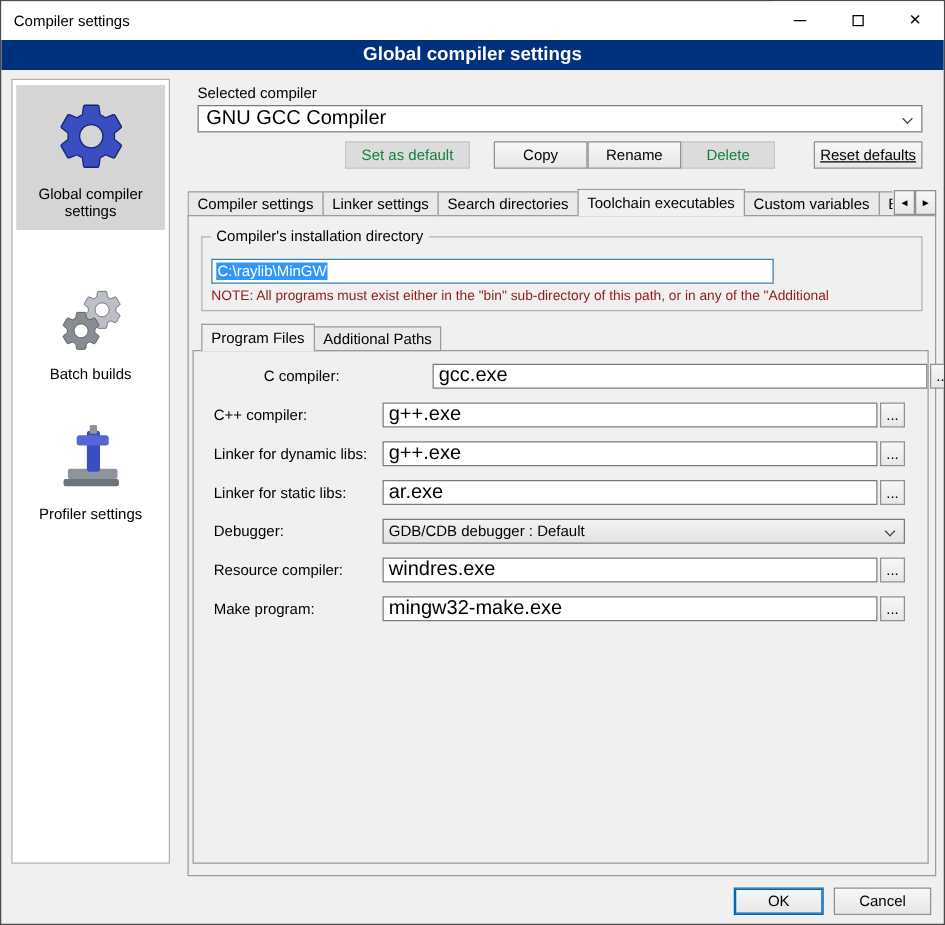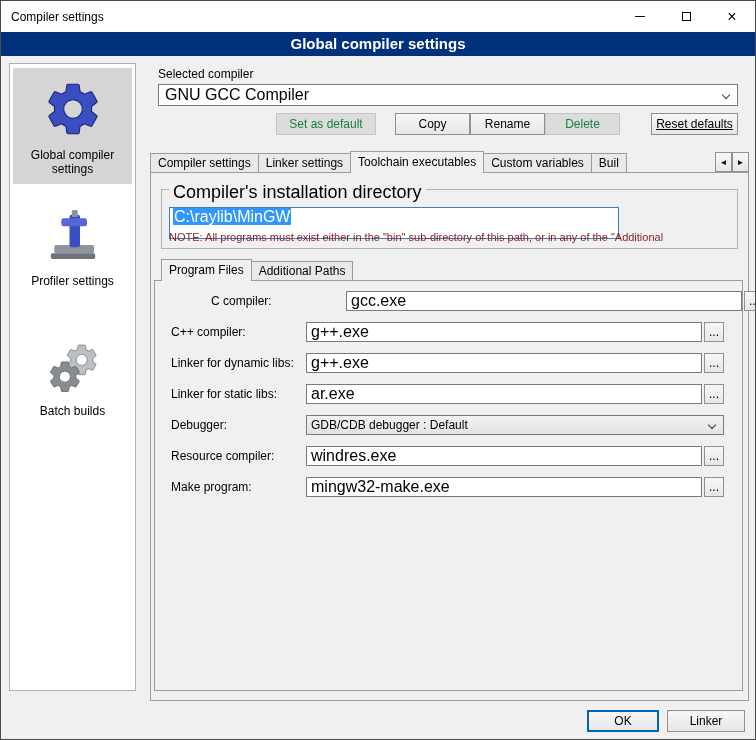--- a/index.html
+++ b/index.html
@@ -60,24 +60,24 @@
                display:flex; align-items:center; justify-content:center;
                background:linear-gradient(#f7f7f7,#e7e7e7); border:1px solid #909090; }
 
   .main-panel { position:absolute; left:149px; top:171px; width:599px; height:529px;
                 border:1px solid #9b9b9b; background:#f0f0f0; z-index:1; }
 
   
   .groupbox { position:absolute; left:160px; top:188px; width:577px; height:60px;
               border:1px solid #b2b2b2; z-index:2; }
   .group-legend { position:absolute; left:168px; top:181px; background:#f0f0f0;
-                  padding:0 4px; font-size:18px; z-index:3; }
-
-  .textfield { position:absolute; background:#fff; border:1px solid #7a7a7a; height:32px;
-               line-height:18px; font-size:16px; padding:0 3px; overflow:hidden; white-space:nowrap; z-index:3; }
+                  padding:0 4px; font-size:12px; z-index:3; }
+
+  .textfield { position:absolute; background:#fff; border:1px solid #7a7a7a; height:20px;
+               line-height:18px; font-size:12px; padding:0 3px; overflow:hidden; white-space:nowrap; z-index:3; }
   .textfield.focused { border:1px solid var(--input-focus-border,#3c7fb1); }
   .sel-text { background:var(--selection-bg,#3297fd); color:#fff; padding:0 1px; }
 
   .note { position:absolute; left:168px; top:230px; width:566px; font-size:11px;
           color:var(--note-text,#8b1d1d); white-space:nowrap; overflow:hidden; z-index:3; }
 
   
   .subtabstrip { position:absolute; left:160px; top:258px; height:22px; display:flex;
                  align-items:flex-end; z-index:4; }
   .inner-panel { position:absolute; left:153px; top:279px; width:589px; height:411px;
@@ -125,60 +125,61 @@
 
   <div class="sidebar">
     <div class="side-item selected">
       <div class="side-icon">
         <svg viewBox="0 0 24 24" width="62" height="62">
             <use href="#gearp" fill="#3a4ec2" stroke="#17256f" stroke-width="0.4"></use>
           </svg>
       </div>
       <div class="side-label">Global compiler settings</div>
     </div>
+    <div class="side-item last">
+      <div class="side-icon small">
+        <svg viewBox="0 0 40 40" width="56" height="56">
+          <use href="#gearp" transform="translate(13,1) scale(1.1)" fill="#bcc0c6" stroke="#70747a" stroke-width="0.5"></use>
+          <use href="#gearp" transform="translate(1,13) scale(1.1)" fill="#888d94" stroke="#585c62" stroke-width="0.5"></use>
+        </svg>
+      </div>
+      <div class="side-label">Batch builds</div>
+    </div>
     <div class="side-item">
       <div class="side-icon small">
         <svg viewBox="0 0 48 48" width="56" height="56">
           <rect x="8" y="30" width="34" height="7" rx="1.5" fill="#8e949c"></rect>
           <rect x="5" y="37" width="38" height="5" rx="1.5" fill="#6e747c"></rect>
           <rect x="21" y="4" width="9" height="28" rx="2" fill="#3a4ec2"></rect>
           <rect x="14" y="7" width="22" height="7" rx="2" fill="#5566d6"></rect>
           <rect x="23" y="0" width="5" height="6" rx="1" fill="#8e949c"></rect>
         </svg>
       </div>
       <div class="side-label">Profiler settings</div>
     </div>
-    <div class="side-item last">
-      <div class="side-icon small">
-        <svg viewBox="0 0 40 40" width="56" height="56">
-          <use href="#gearp" transform="translate(13,1) scale(1.1)" fill="#bcc0c6" stroke="#70747a" stroke-width="0.5"></use>
-          <use href="#gearp" transform="translate(1,13) scale(1.1)" fill="#888d94" stroke="#585c62" stroke-width="0.5"></use>
-        </svg>
-      </div>
-      <div class="side-label">Batch builds</div>
-    </div>
   </div>
 
   <span class="label-plain" style="left:157px; top:66px;">Selected compiler</span>
   <div class="combo" style="left:157px; top:83px; width:580px;">
     <span>GNU GCC Compiler</span>
     <span class="chev"></span>
   </div>
 
   <button class="btn disabled" style="left:275px; top:112px; width:100px;">Set as default</button>
   <button class="btn" style="left:394px; top:112px; width:75px;">Copy</button>
   <button class="btn" style="left:469px; top:112px; width:75px;">Rename</button>
   <button class="btn disabled" style="left:544px; top:112px; width:75px;">Delete</button>
   <button class="btn" style="left:650px; top:112px; width:87px;text-decoration:underline;">Reset defaults</button>
 
   <div class="main-panel"></div>
 
   <div class="tabstrip">
     <div class="tab"><span>Compiler settings</span></div>
     <div class="tab"><span>Linker settings</span></div>
+    <div class="tab"><span>Search directories</span></div>
     <div class="tab active"><span>Toolchain executables</span></div>
     <div class="tab"><span>Custom variables</span></div>
     <div class="tab"><span>Buil</span></div>
   </div>
   <button class="tabscroll" style="left:714px;">
       <span>◄</span>
     </button>
   <button class="tabscroll" style="left:731px;">
       <span>►</span>
     </button>
@@ -232,15 +233,15 @@
     <div class="fvalue">windres.exe</div>
     <button class="btn small fbrowse">...</button>
   </div>
   <div class="frow" style="top:476px;">
     <span class="flabel">Make program:</span>
     <div class="fvalue">mingw32-make.exe</div>
     <button class="btn small fbrowse">...</button>
   </div>
 
   <button class="btn default" style="left:586px; top:709px; width:72px;">OK</button>
-  <button class="btn" style="left:666px; top:709px; width:78px;">Linker</button>
+  <button class="btn" style="left:666px; top:709px; width:78px;">Cancel</button>
 
 </div>
 
 </body></html>

